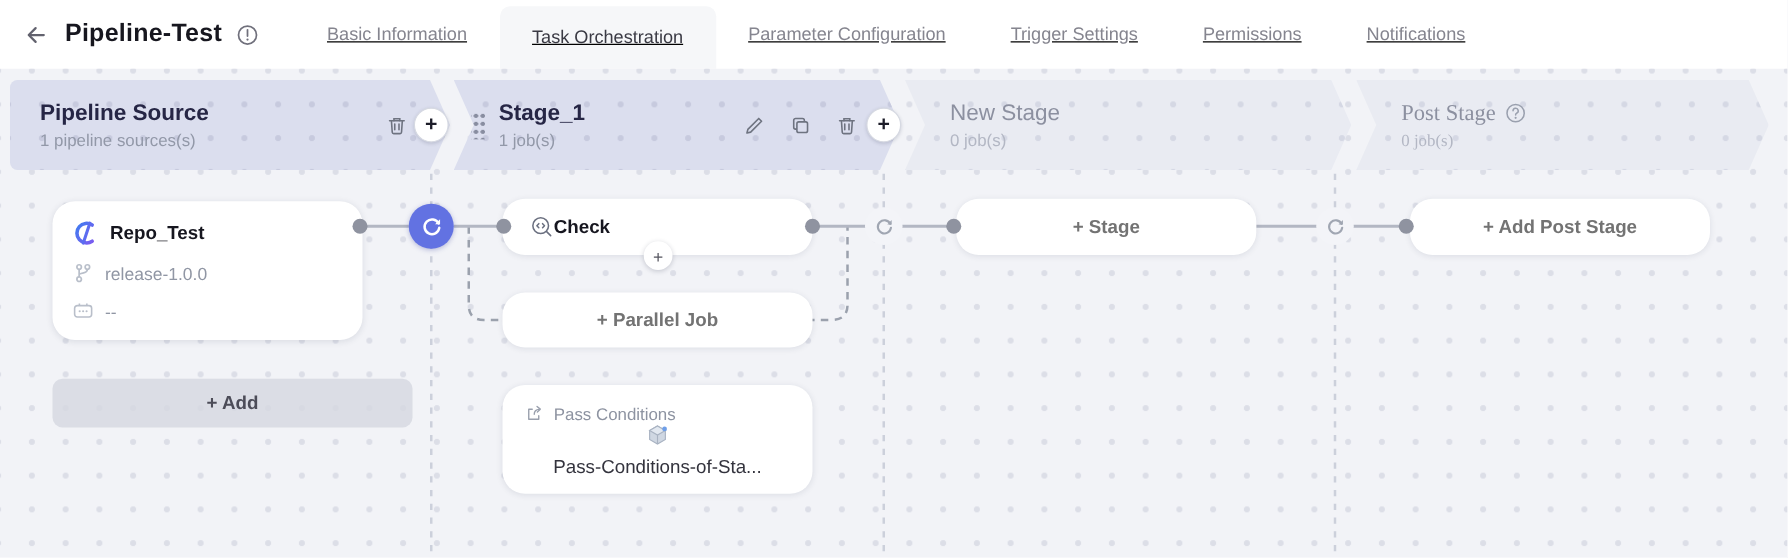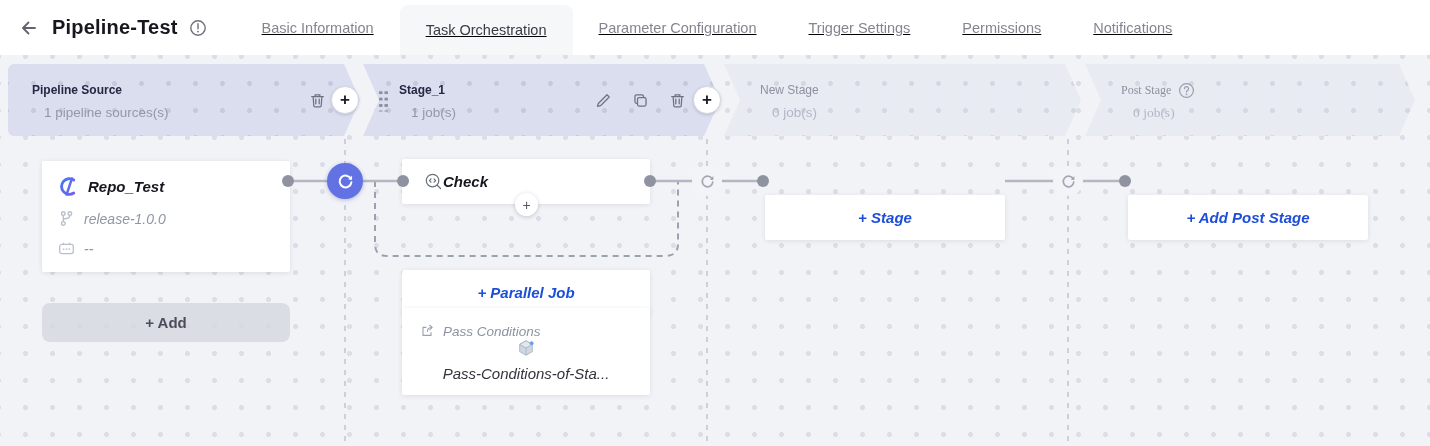--- a/index.html
+++ b/index.html
@@ -21,42 +21,42 @@
     background-size:27px 27px; background-position:12px 15px; overflow:hidden; }
 
   .wires { position:absolute; left:0; top:0; z-index:1; }
 
   
   .stage-header { position:absolute; top:9px; height:72px; z-index:2; display:flex; flex-direction:column; justify-content:center; }
   .stage-header.first { clip-path: polygon(0 0, calc(100% - 16px) 0, 100% 50%, calc(100% - 16px) 100%, 0 100%); border-radius:6px 0 0 6px; }
   .stage-header.mid { clip-path: polygon(0 0, calc(100% - 16px) 0, 100% 50%, calc(100% - 16px) 100%, 0 100%, 16px 50%); }
   .stage-header.filled { background-color:#dbdeee; background-image:radial-gradient(circle,#c7cade 2.2px, transparent 2.7px); background-size:27px 27px; background-position:12px 6px; }
   .stage-header.empty { background-color:#e9ebf2; background-image:radial-gradient(circle,#d5d8e4 2.2px, transparent 2.7px); background-size:27px 27px; background-position:12px 6px; }
-  .sh-title { font-size:12px; font-weight:700; color:#262645; line-height:21px; display:flex; align-items:center; gap:7px; }
-  .sh-sub { font-size:13.5px; color:#9298a8; margin-top:4px;margin-left:12px; }
+  .sh-title { font-size:18px; font-weight:700; color:#262645; line-height:21px; display:flex; align-items:center; gap:7px; }
+  .sh-sub { font-size:13.5px; color:#9298a8; margin-top:4px; }
   .stage-header.empty .sh-title { color:#8c90a0; font-weight:400; }
   .stage-header.empty .sh-sub { color:#b3b7c4; }
   .sh-icons { position:absolute; right:34px; top:50%; transform:translateY(-50%); display:flex; gap:19px; }
   .icon-btn { width:18px; height:18px; cursor:pointer; display:flex; align-items:center; justify-content:center; }
   .drag-handle { position:absolute; left:14px; top:50%; transform:translateY(-50%); width:11px; height:23px; cursor:grab;
     background-image:radial-gradient(circle,#888da0 1.6px, transparent 1.9px); background-size:5.5px 6.4px; background-position:1px 1px; }
 
   .plus-circle { position:absolute; width:28px; height:28px; border-radius:50%; background:#fff; border:1px solid #d6d9e2;
     box-shadow:0 1px 3px rgba(40,45,80,.18); z-index:6; display:flex; align-items:center; justify-content:center;
     font-size:17px; font-weight:700; color:#1c1c28; cursor:pointer; line-height:1; padding-bottom:1px; }
 
   
-  .card { position:absolute; background:#fff; border-radius:2px; box-shadow:0 1px 5px rgba(31,35,64,.10); z-index:3;font-style:italic; }
+  .card { position:absolute; background:#fff; border-radius:18px; box-shadow:0 1px 5px rgba(31,35,64,.10); z-index:3; }
   .repo-card { left:42px; top:106px; width:248px; height:111px; padding:15px 16px; display:flex; flex-direction:column; justify-content:space-between; cursor:pointer; }
   .repo-row { display:flex; align-items:center; gap:9px; }
   .repo-name { font-size:15px; font-weight:700; color:#16161f; }
   .repo-meta { font-size:14px; color:#9096a4; }
 
-  .btn-card { display:flex; align-items:center; justify-content:center; font-size:15px; font-weight:700; color:#1d4ed8; cursor:pointer;margin-top:36px; }
-  .add-source-btn { position:absolute; left:42px; top:248px; width:248px; height:39px; border-radius:8px;
+  .btn-card { display:flex; align-items:center; justify-content:center; font-size:15px; font-weight:700; color:#737373; cursor:pointer; }
+  .add-source-btn { position:absolute; left:42px; top:248px; width:288px; height:39px; border-radius:8px;
     background:rgba(213,216,225,.82); color:#4c4c58; font-size:15px; font-weight:700; display:flex; align-items:center; justify-content:center; cursor:pointer; z-index:3; }
 
   .check-card { left:402px; top:104px; width:248px; height:45px; display:flex; align-items:center; padding-left:22px; gap:0; cursor:pointer; }
   .check-label { font-size:15px; font-weight:700; color:#16161f; }
 
   .parallel-card { left:402px; top:179px; width:248px; height:44px; }
   .stage-btn { left:765px; top:104px; width:240px; height:45px; }
   .poststage-btn { left:1128px; top:104px; width:240px; height:45px; }
 
   .pass-card { left:402px; top:253px; width:248px; height:87px; padding:15px 17px; display:flex; flex-direction:column; justify-content:space-between; cursor:pointer; }

